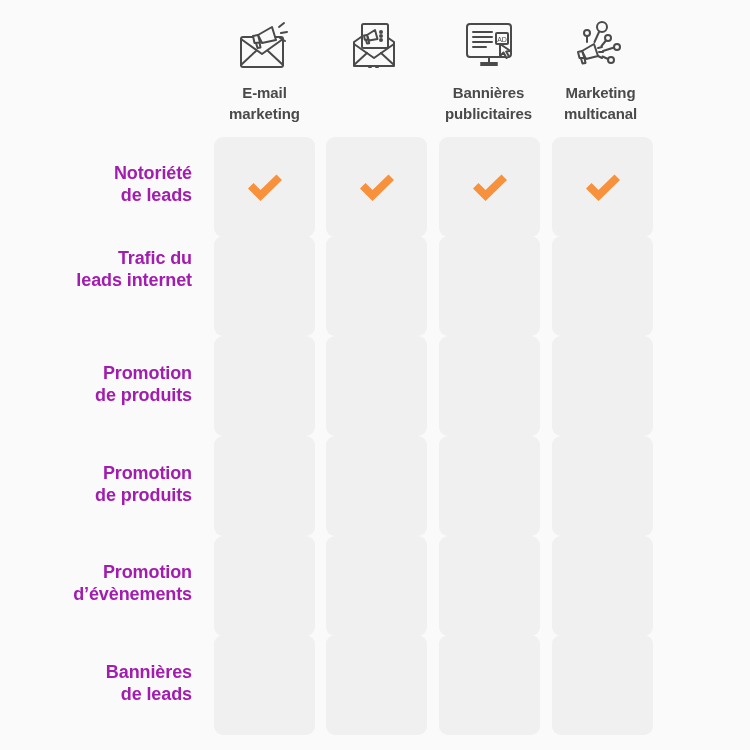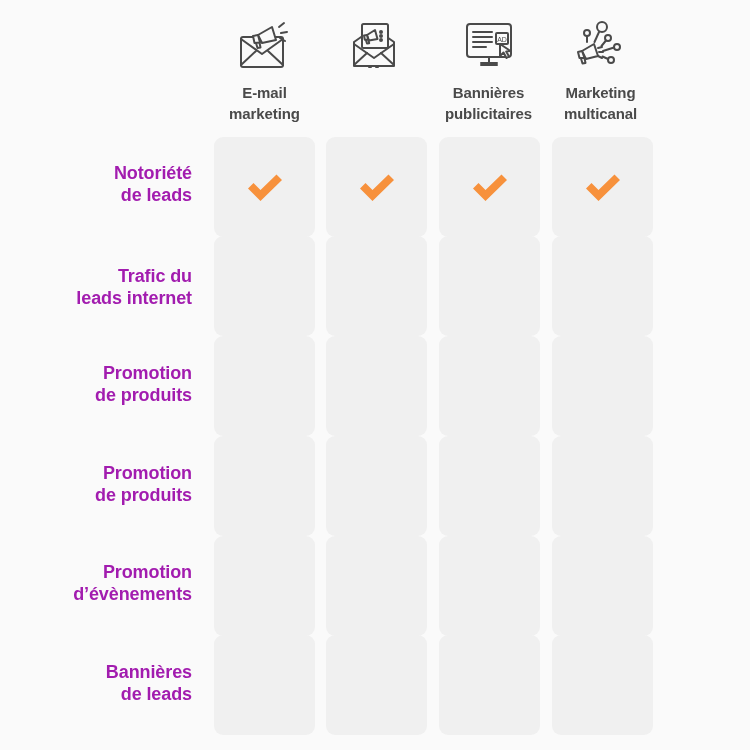--- a/index.html
+++ b/index.html
@@ -217,21 +217,21 @@
           </svg>
         </span>
       </div>
       <div class="cell" style="left: 552px; top: 137px; background: rgb(240, 240, 240);">
         <span class="check">
           <svg width="46" height="46" viewBox="0 0 46 46" fill="none">
             <path d="M6 24.5 L11.5 19 L18.5 26 L34.5 10.5 L40 16 L18.5 37 Z" fill="#f7913c"></path>
           </svg>
         </span>
       </div>
-      <div class="row-label" style="top: 265px;"><span>Trafic du</span><br><span>leads internet</span></div>
+      <div class="row-label" style="top: 247px;"><span>Trafic du</span><br><span>leads internet</span></div>
       <div class="cell" style="left: 214px; top: 236px; background: rgb(240, 240, 240);"></div>
       <div class="cell" style="left: 326px; top: 236px; background: rgb(240, 240, 240);"></div>
       <div class="cell" style="left: 439px; top: 236px; background: rgb(240, 240, 240);"></div>
       <div class="cell" style="left: 552px; top: 236px; background: rgb(240, 240, 240);"></div>
       <div class="row-label" style="top: 362px;"><span>Promotion</span><br><span>de produits</span></div>
       <div class="cell" style="left: 214px; top: 336px; background: rgb(240, 240, 240);"></div>
       <div class="cell" style="left: 326px; top: 336px; background: rgb(240, 240, 240);"></div>
       <div class="cell" style="left: 439px; top: 336px; background: rgb(240, 240, 240);"></div>
       <div class="cell" style="left: 552px; top: 336px; background: rgb(240, 240, 240);"></div>
       <div class="row-label" style="top: 462px;"><span>Promotion</span><br><span>de produits</span></div>

